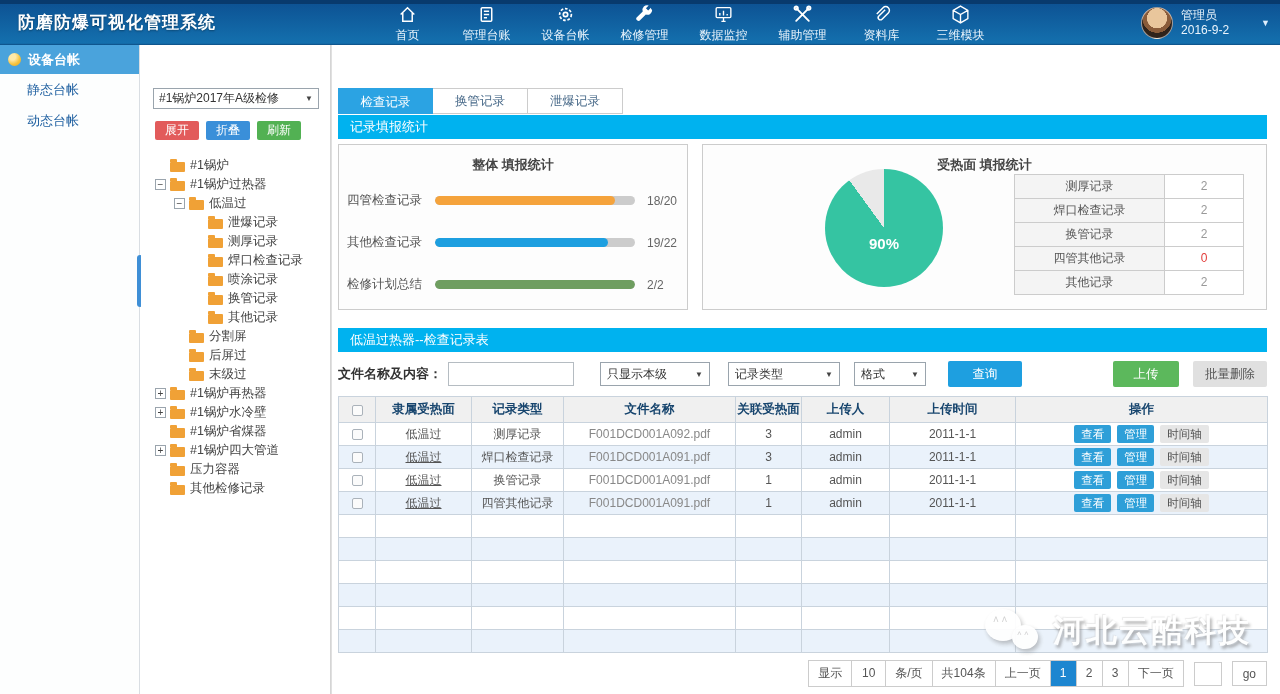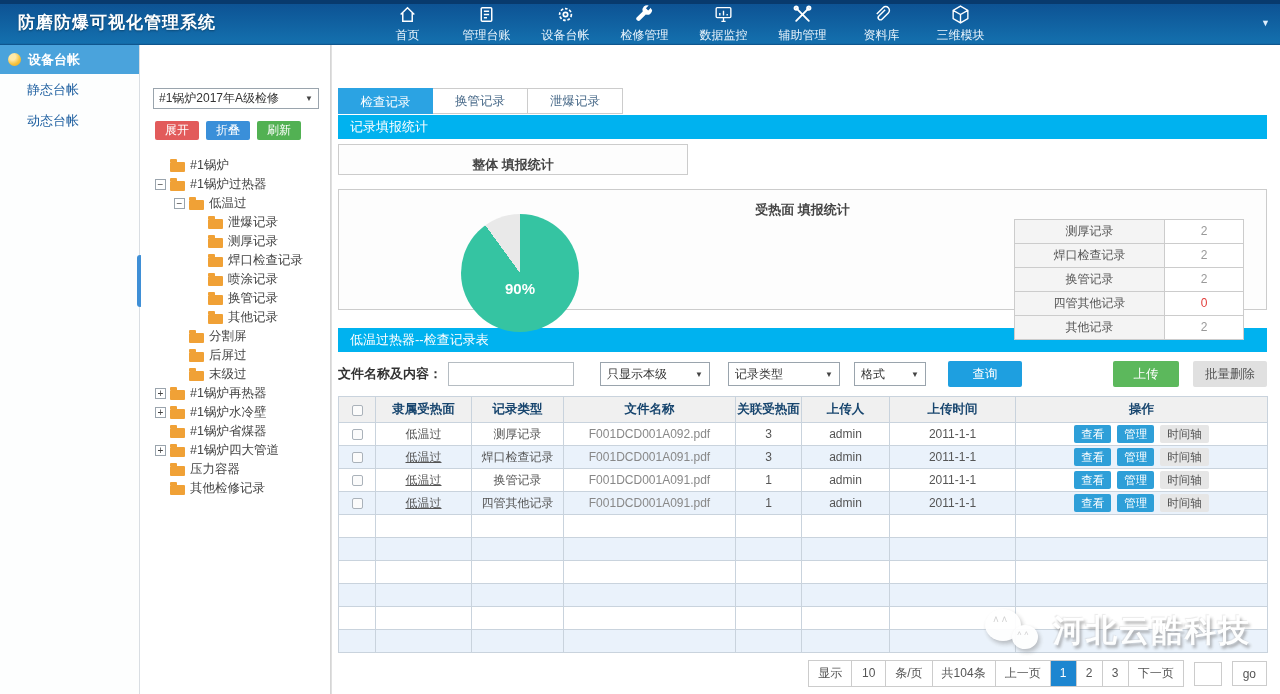--- a/index.html
+++ b/index.html
@@ -58,21 +58,21 @@
   
   .main { position:absolute; left:331px; top:45px; width:949px; height:649px; background:#fff;
     border-left:1px solid #e0e0e0; padding:43px 13px 0 6px; }
   .tabs { display:flex; height:26px; }
   .tab { min-width:95px; text-align:center; line-height:24px; font-size:12.5px; color:#4a6b8a;
     background:#fff; border:1px solid #ccc; border-left:none; cursor:pointer; }
   .tab:first-child { border-left:1px solid #ccc; }
   .tab.active { background:#2ba3e3; border-color:#2ba3e3; color:#fff; line-height:26px; }
   .cyan-bar { height:24px; line-height:24px; background:#00b2ef; color:#fff; font-size:13px;
     padding-left:12px; margin-top:1px; }
-  .panels { display:flex; margin-top:5px; height:166px; gap:14px;flex-direction:column; }
+  .panels { display:flex; margin-top:5px; height:166px; gap:14px; }
   .panel { border:1px solid #ccc; background:#fdfdfd; }
   .panel-title { text-align:center; font-size:13px; font-weight:bold; color:#444; margin-top:11px; }
   .panel-left { width:350px; padding:0 8px; }
   .bar-row { display:flex; align-items:center; margin-top:25px; }
   .bar-row:first-of-type { margin-top:18px; }
   .bar-label { width:88px; font-size:12.5px; color:#555; flex:none; }
   .bar-track { width:200px; height:9px; background:#ccc; border-radius:5px; overflow:hidden; flex:none; }
   .bar-fill { height:9px; border-radius:5px; }
   .bar-value { margin-left:12px; font-size:12px; color:#666; }
   .panel-right { flex:1; position:relative; }
@@ -194,20 +194,27 @@
         <span class="nav-label">资料库</span>
       </div>
       <div class="nav-item">
         <svg viewBox="0 0 20 20" fill="none" stroke="#fff" stroke-width="1.3">
             <path d="M10 2 L17 6 V14 L10 18 L3 14 V6 Z M3 6 L10 10 L17 6 M10 10 V18"></path>
           </svg>
         <span class="nav-label">三维模块</span>
       </div>
     </div>
     <div class="nav-spacer"></div>
+    <div class="user-block">
+      <div class="avatar"></div>
+      <div class="user-text">
+        <span>管理员</span>
+        <span>2016-9-2</span>
+      </div>
+    </div>
     <div class="user-caret" style="align-self:center;">▼</div>
   </div>
 
   <div class="side-menu">
     <div class="side-header">
       <span class="dot"></span>
       <span>设备台帐</span>
     </div>
     <div class="side-item">静态台帐</div>
     <div class="side-item">动态台帐</div>
@@ -310,20 +317,43 @@
         <div class="tab active">检查记录</div>
         <div class="tab">换管记录</div>
         <div class="tab">泄爆记录</div>
       </div>
 
     <div class="cyan-bar">记录填报统计</div>
 
     <div class="panels">
       <div class="panel panel-left">
         <div class="panel-title">整体 填报统计</div>
+        <div id="bars">
+            <div class="bar-row">
+              <span class="bar-label">四管检查记录</span>
+              <div class="bar-track" style="background: rgb(204, 204, 204);">
+                <div class="bar-fill" style="width: 90%; background: rgb(245, 163, 60);"></div>
+              </div>
+              <span class="bar-value">18/20</span>
+            </div>
+            <div class="bar-row">
+              <span class="bar-label">其他检查记录</span>
+              <div class="bar-track" style="background: rgb(204, 204, 204);">
+                <div class="bar-fill" style="width: 86.3636%; background: rgb(29, 159, 224);"></div>
+              </div>
+              <span class="bar-value">19/22</span>
+            </div>
+            <div class="bar-row">
+              <span class="bar-label">检修计划总结</span>
+              <div class="bar-track" style="background: rgb(204, 204, 204);">
+                <div class="bar-fill" style="width: 100%; background: rgb(111, 158, 96);"></div>
+              </div>
+              <span class="bar-value">2/2</span>
+            </div>
+          </div>
       </div>
       <div class="panel panel-right">
         <div class="panel-title">受热面 填报统计</div>
         <div class="pie" id="pie" style="background: conic-gradient(from -36deg, rgb(233, 233, 233) 0deg, rgb(233, 233, 233) 36deg, rgb(53, 196, 162) 36deg, rgb(53, 196, 162) 360deg);"></div>
         <div class="pie-label">90%</div>
         <div class="stat-table" id="stat-table">
             <div class="stat-row">
               <div class="stat-label">测厚记录</div>
               <div class="stat-value">2</div>
             </div>

